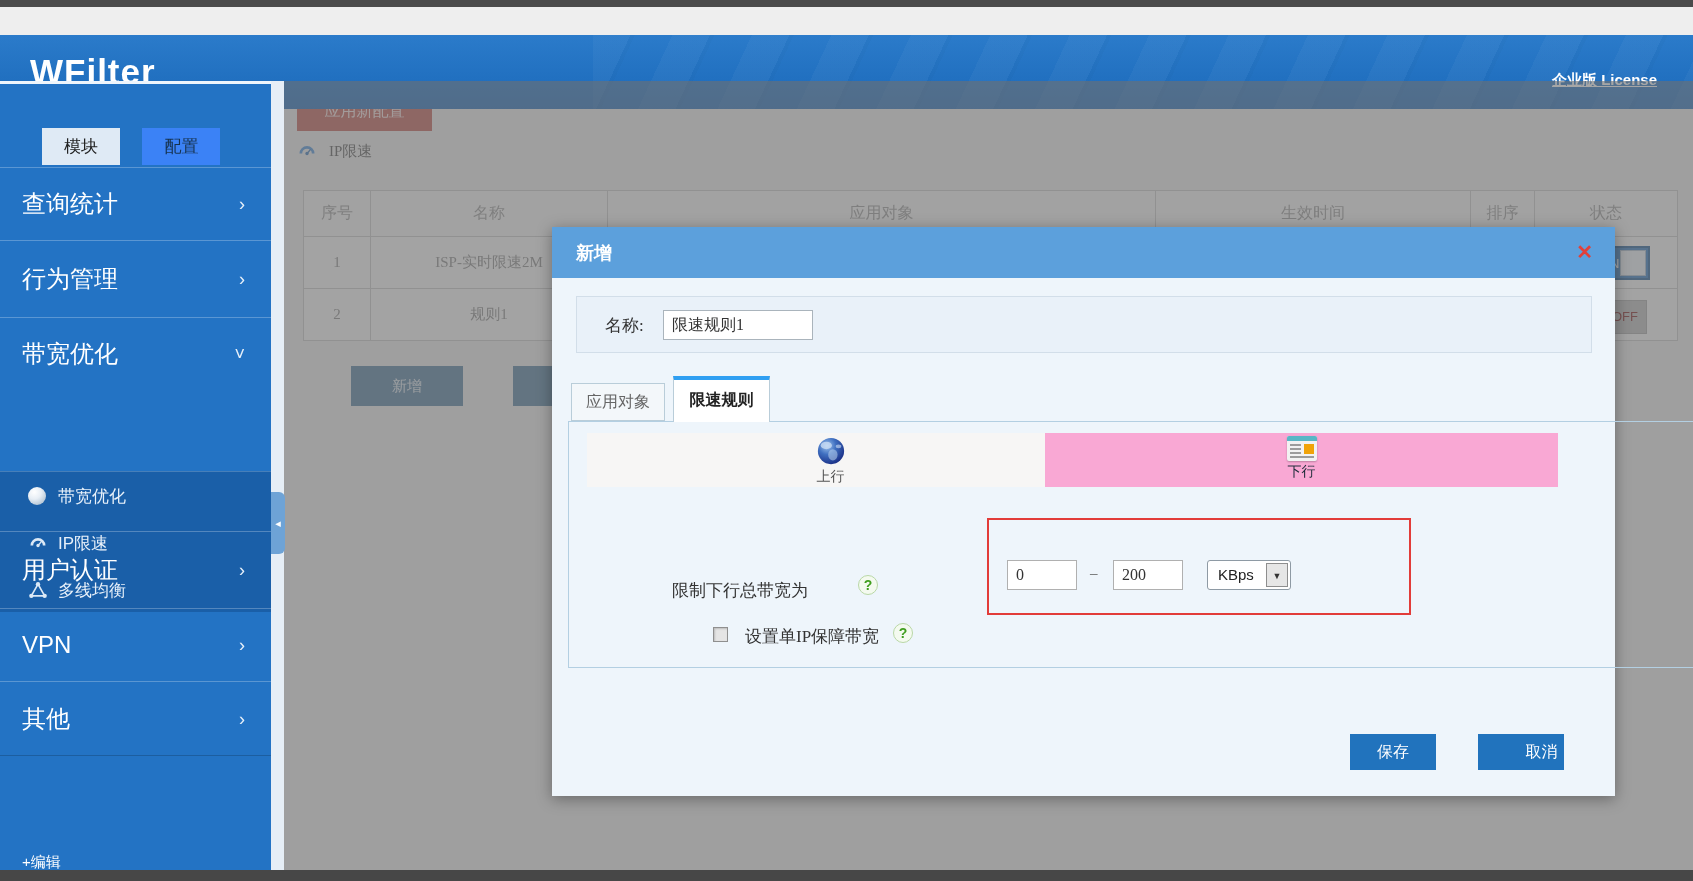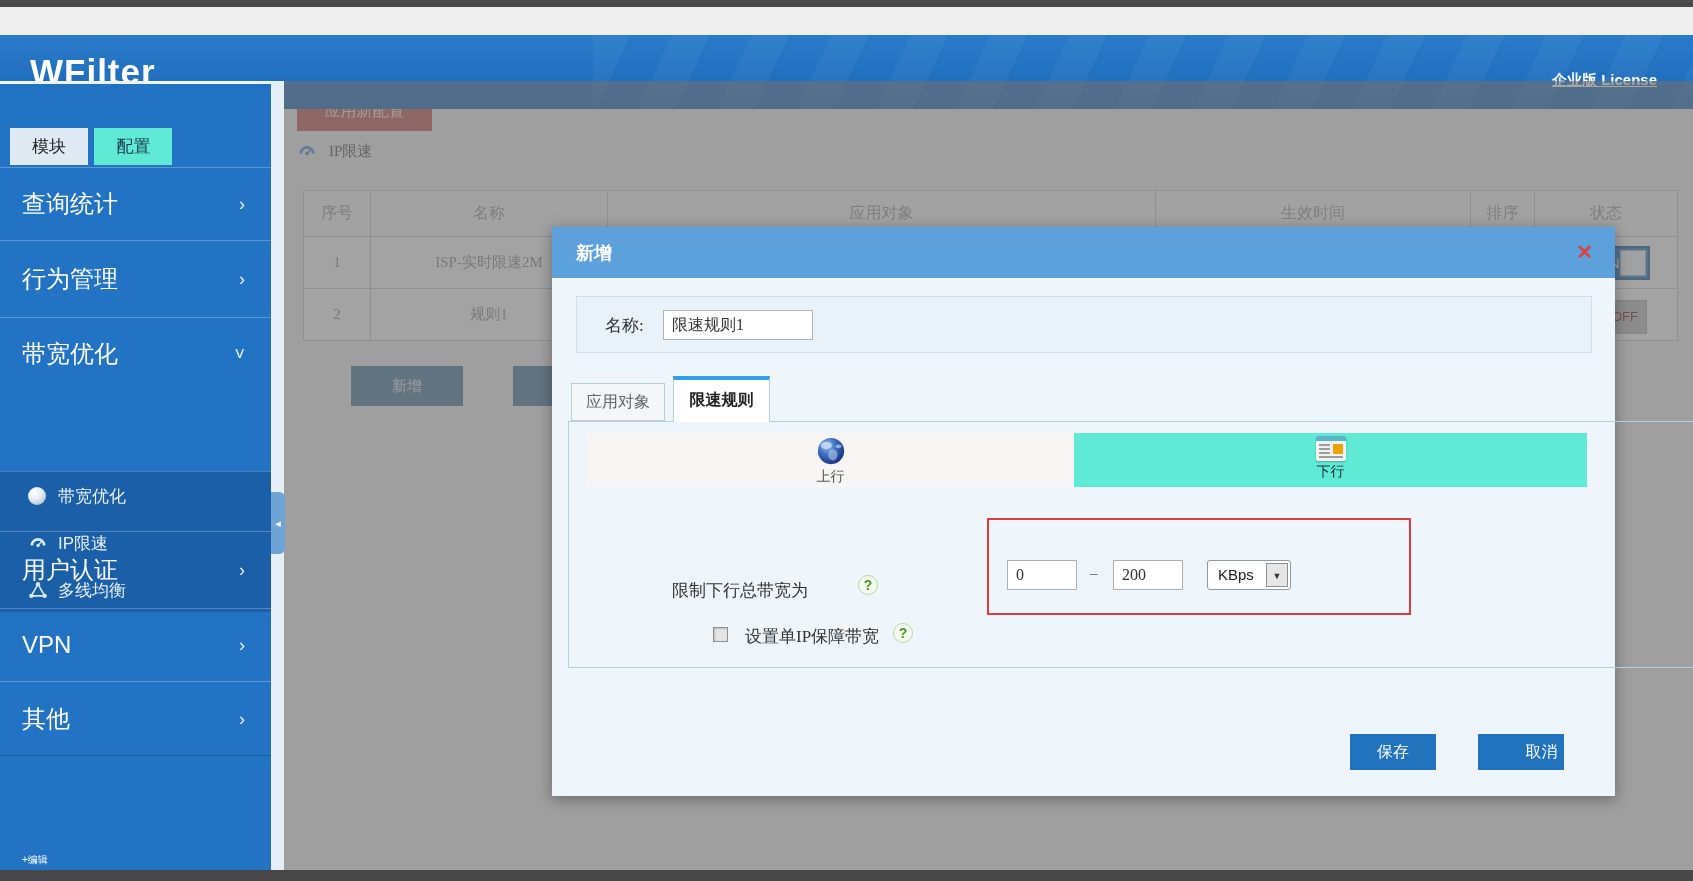--- a/index.html
+++ b/index.html
@@ -17,31 +17,31 @@
   .header .kbd-texture { position:absolute; right:0; top:0; width:1100px; height:74px; opacity:.5; pointer-events:none;
             background:repeating-linear-gradient(115deg, rgba(255,255,255,0.07) 0 34px, rgba(0,0,0,0.04) 34px 38px, transparent 38px 72px); }
   .logo { position:absolute; left:30px; top:17px; color:#ffffff; font-size:35px; font-weight:bold; letter-spacing:1px; }
   .license { position:absolute; right:36px; top:36px; color:#ffffff; font-size:15px; font-weight:bold; }
   .license u { text-decoration:underline; }
 
   
   .sidebar { position:absolute; left:0; top:81px; width:271px; height:789px; background:#2373c4; z-index:10; }
   .sidebar-topline { position:absolute; left:0; top:0; width:271px; height:3px; background:#eef5fc; }
   .side-tabs { position:absolute; left:10px; top:47px; height:37px; }
-  .side-tab { display:inline-block; height:37px; line-height:37px; padding:0 22px; font-size:17px; cursor:pointer; }
+  .side-tab { display:inline-block; height:37px; line-height:37px; padding:0 22px; font-size:17px; cursor:pointer;margin-left:32px; }
   .side-tab.t1 { background:#dfeaf5; color:#222; }
-  .side-tab.t2 { background:#5eead4; color:#173said2; color:#16324d; margin-left:2px; }
+  .side-tab.t2 { background:#3b82f6; color:#173said2; color:#16324d; margin-left:18px; }
   .nav-item { position:absolute; left:0; width:271px; border-top:1px solid rgba(255,255,255,0.25); color:#fff; }
   .nav-item .nav-label { position:absolute; left:22px; top:50%; transform:translateY(-50%); font-size:24px; }
   .nav-item .nav-arrow { position:absolute; right:26px; top:50%; transform:translateY(-50%); font-size:18px; color:#e8f1fa; }
   .submenu { position:absolute; left:0; top:390px; width:271px; height:141px; background:#1a5fa8; border-top:1px solid rgba(255,255,255,0.2); }
   .sub-item { position:relative; height:47px; color:#e8f1fa; font-size:17px; }
   .sub-item .sub-ic { position:absolute; left:28px; top:50%; transform:translateY(-50%); width:20px; height:20px; }
   .sub-item .sub-label { position:absolute; left:58px; top:50%; transform:translateY(-50%); }
-  .edit-link { position:absolute; left:22px; top:772px; color:#ffffff; font-size:10px; }
+  .edit-link { position:absolute; left:22px; top:772px; color:#ffffff; font-size:15px; }
   .sphere { width:18px; height:18px; border-radius:50%;
             background:radial-gradient(circle at 35% 28%, #ffffff 0%, #e7eef5 40%, #b9c9d8 75%, #94aabd 100%); }
 
   
   .side-strip { position:absolute; left:271px; top:81px; width:13px; height:789px; background:#e6eef6; z-index:9; }
   .collapse-handle { position:absolute; left:271px; top:492px; width:14px; height:62px; background:#6ea3d6;
             border-radius:0 6px 6px 0; z-index:60; color:#fff; font-size:11px; text-align:center; line-height:62px; cursor:pointer; }
 
   
   .content { position:absolute; left:284px; top:81px; width:1409px; height:789px; background:#ededed; z-index:1;
@@ -90,21 +90,21 @@
 
   .dtab { position:absolute; border:1px solid #b9cdd9; text-align:center; cursor:pointer; }
   .dtab.inactive { left:19px; top:156px; width:94px; height:38px; line-height:36px; background:#f3f7fa; color:#666; font-size:16px; }
   .dtab.active   { left:121px; top:149px; width:97px; height:46px; line-height:40px; background:#ffffff; color:#222;
                    font-size:16px; font-weight:bold; border-top:4px solid #2f9ff2; border-bottom:none; z-index:3; }
   .dpanel { position:absolute; left:16px; top:194px; width:1188px; height:247px; border:1px solid #b3cfe2; z-index:2; }
 
   .dir-toggle { position:absolute; left:18px; top:11px; width:1000px; height:54px; }
   .dir-half { position:absolute; top:0; height:54px; text-align:center; cursor:pointer; }
   .dir-up   { left:0; width:487px; background:#f7f6f5; }
-  .dir-down { left:487px; width:513px; background:#5eead4; }
+  .dir-down { left:458px; width:513px; background:#f9a8d4; }
   .dir-ic { margin-top:3px; display:inline-block; }
   .dir-label { display:block; margin-top:-2px; font-size:14px; }
   .dir-up .dir-label { color:#555; }
   .dir-down .dir-label { color:#1c2b38; }
 
   .news-ic { position:relative; width:30px; height:25px; background:#f2f2f2; border-radius:2px; display:inline-block;
              box-shadow:0 1px 2px rgba(0,0,0,0.25); }
   .news-ic .bar { position:absolute; left:0; top:0; width:30px; height:5px; background:#59b6c6; border-radius:2px 2px 0 0; }
   .news-ic .sq  { position:absolute; right:3px; top:8px; width:10px; height:10px; background:#f0a309; }
   .news-ic .l1, .news-ic .l2, .news-ic .l3, .news-ic .l4 { position:absolute; left:3px; height:2px; background:#9c9c9c; }

